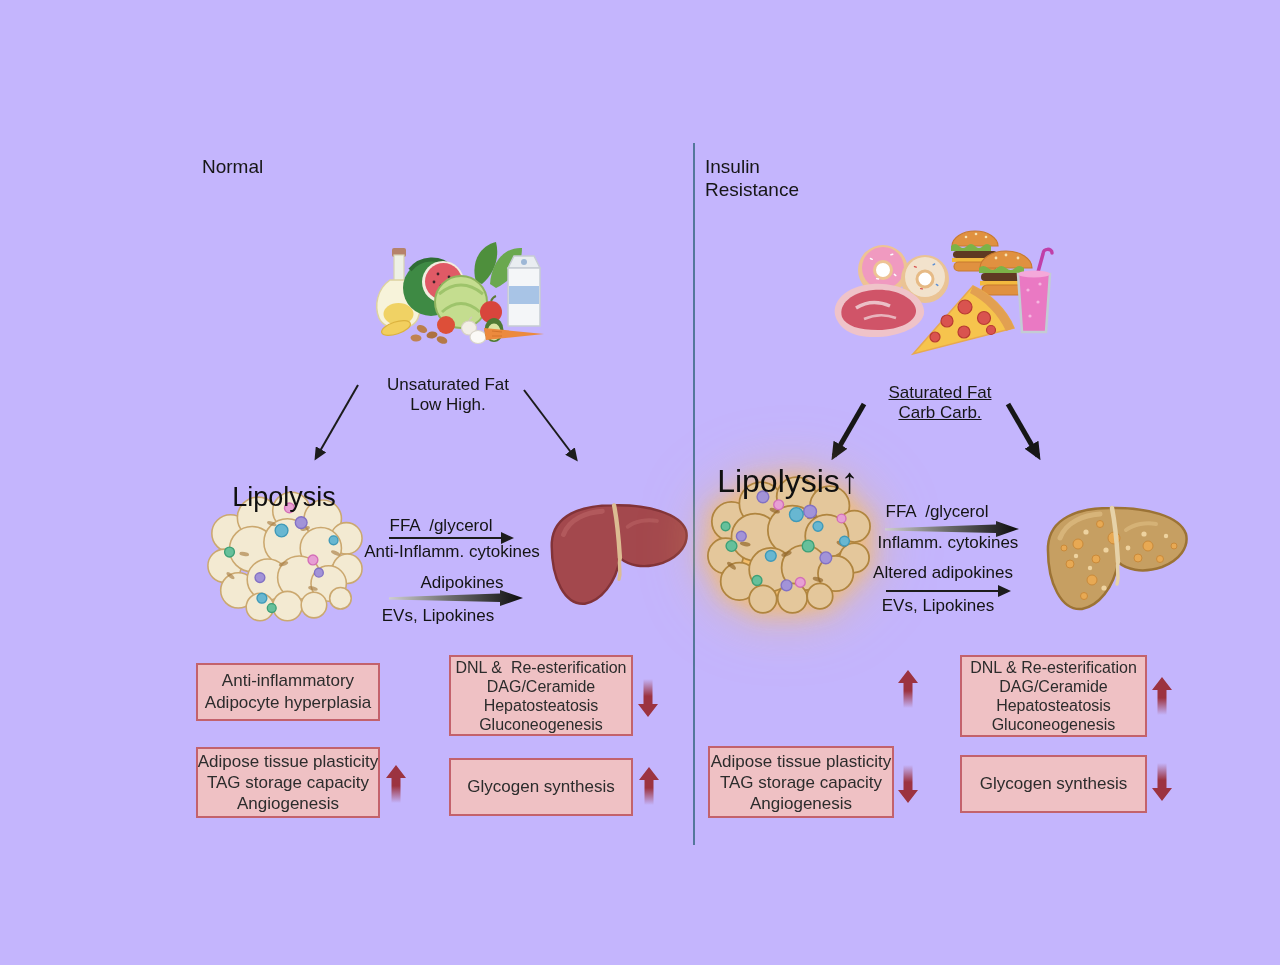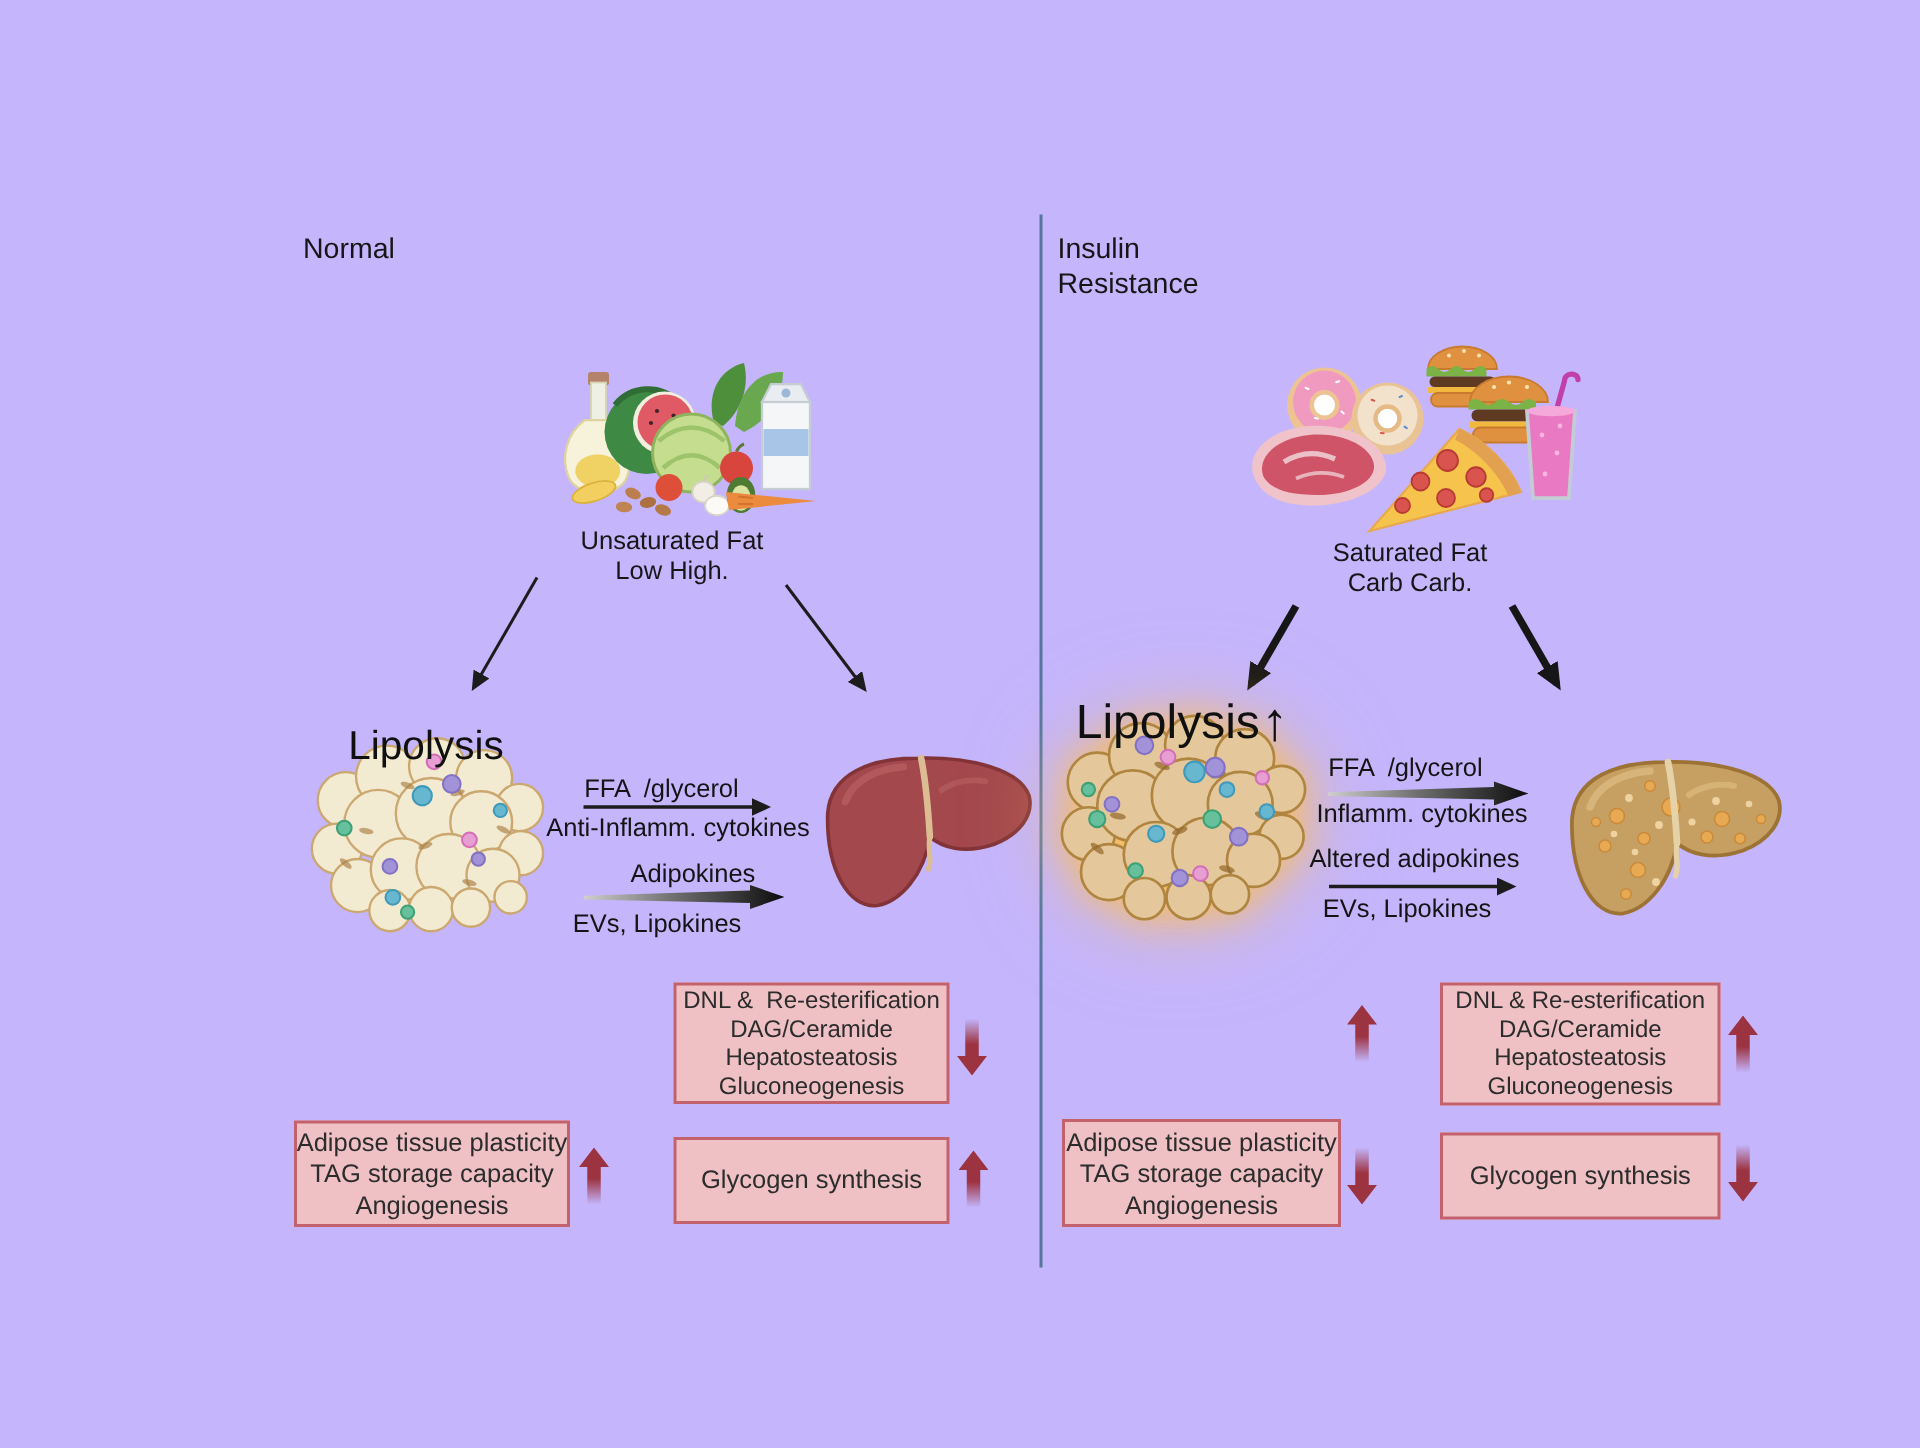--- a/index.html
+++ b/index.html
@@ -1,20 +1,20 @@
 <!DOCTYPE html>
 <html><head>
 <meta charset="utf-8">
 <style>
   html,body{margin:0;padding:0;background:#ffffff;}
   .canvas{position:relative;width:1280px;height:965px;background:#c4b5fd;overflow:hidden;
           font-family:"Liberation Sans",sans-serif;color:#1e1e1e;}
   .abs{position:absolute;}
   .panel-title{position:absolute;font-size:19px;line-height:23px;font-weight:500;color:#161616;}
-  .caption{position:absolute;text-align:center;font-size:17px;line-height:19.5px;font-weight:500;color:#161616;}
+  .caption{position:absolute;text-align:center;font-size:17px;line-height:19.5px;font-weight:500;color:#161616;margin-top:24px;}
   .flowtext{position:absolute;text-align:center;font-size:17px;font-weight:500;white-space:pre;color:#141414;}
   .pinkbox{position:absolute;background:#efc1c4;border:2px solid #c3626c;box-sizing:border-box;
            display:flex;flex-direction:column;justify-content:center;align-items:center;
            text-align:center;color:#2c2c2c;font-weight:500;}
   .pinkbox .box-line{white-space:pre;}
   .lines1,.lines2{font-size:17px;line-height:22px;}
   .lines3{font-size:17px;line-height:21px;}
   .lines4{font-size:16px;line-height:19px;}
   .lipolysis-label{position:absolute;inset:0;display:flex;align-items:flex-start;justify-content:center;
                    color:#101010;font-weight:500;}
@@ -207,20 +207,24 @@
   <div class="flowtext" style="left:348px;top:606px;width:180px;">EVs, Lipokines</div>
 
   <svg class="abs" style="left:544px;top:501px;" width="146" height="110" viewBox="0 0 150 112">
     <path d="M8,42 C10,14 38,4 70,4 C106,3 140,12 146,30 C149,43 140,56 122,63 C101,70 86,65 78,58 C74,84 58,102 42,105 C22,107 7,80 8,42 Z" fill="#a3484d" stroke="#823338" stroke-width="2.5" stroke-linejoin="round"></path>
     <path d="M20,34 C26,18 44,11 60,10" stroke="#b55e60" stroke-width="5" fill="none" opacity="0.8" stroke-linecap="round"></path>
     <path d="M86,26 C94,20 106,18 116,20" stroke="#b55e60" stroke-width="4" fill="none" opacity="0.7" stroke-linecap="round"></path>
     <path d="M72,4 C76,24 77,42 78,58" stroke="#dcbc92" stroke-width="4.5" fill="none" stroke-linecap="round"></path>
     <path d="M78,58 C76,68 80,72 77,80" stroke="#dcbc92" stroke-width="3.5" fill="none" stroke-linecap="round"></path>
   </svg>
 
+  <div class="pinkbox lines2" style="left:196px;top:663px;width:184px;height:58px;">
+    <div class="box-line">Anti-inflammatory</div>
+    <div class="box-line">Adipocyte hyperplasia</div>
+  </div>
 
   <div class="pinkbox lines4" style="left:449px;top:655px;width:184px;height:81px;">
     <div class="box-line">DNL &amp;  Re-esterification</div>
     <div class="box-line">DAG/Ceramide</div>
     <div class="box-line">Hepatosteatosis</div>
     <div class="box-line">Gluconeogenesis</div>
   </div>
   <svg class="abs" style="left:638px;top:679px;" width="20" height="38" viewBox="0 0 20 38">
     <path d="M5.5,0 L14.5,0 L14.5,25 L20,25 L10,38 L0,25 L5.5,25 Z" fill="url(#gradRedDown)"></path>
   </svg>
@@ -311,21 +315,21 @@
         <circle cx="137" cy="85" r="7"></circle>
           <circle cx="156" cy="96" r="6.5"></circle>
           <circle cx="119" cy="99" r="6"></circle>
         <circle cx="136" cy="110" r="6"></circle>
           <circle cx="107" cy="115" r="5"></circle>
           <circle cx="163" cy="108" r="4.5"></circle>
       </g>
     </g>
   </svg>
 
-  <div class="caption" style="left:840px;top:359px;width:200px;">
+  <div class="caption" style="left:840px;top:359px;width:200px;text-decoration:underline;">
     <div>Saturated Fat</div>
     <div>Carb Carb.</div>
   </div>
 
   <div class="abs" style="left:702px;top:463px;width:172px;height:168px;">
     <svg class="glow" width="172" height="168" viewBox="0 0 175 162">
       <g fill="#e4c79b" stroke="#b0853f" stroke-width="1.8">
         <circle cx="30" cy="55" r="20"></circle>
           <circle cx="60" cy="37" r="22"></circle>
           <circle cx="96" cy="30" r="20"></circle>

